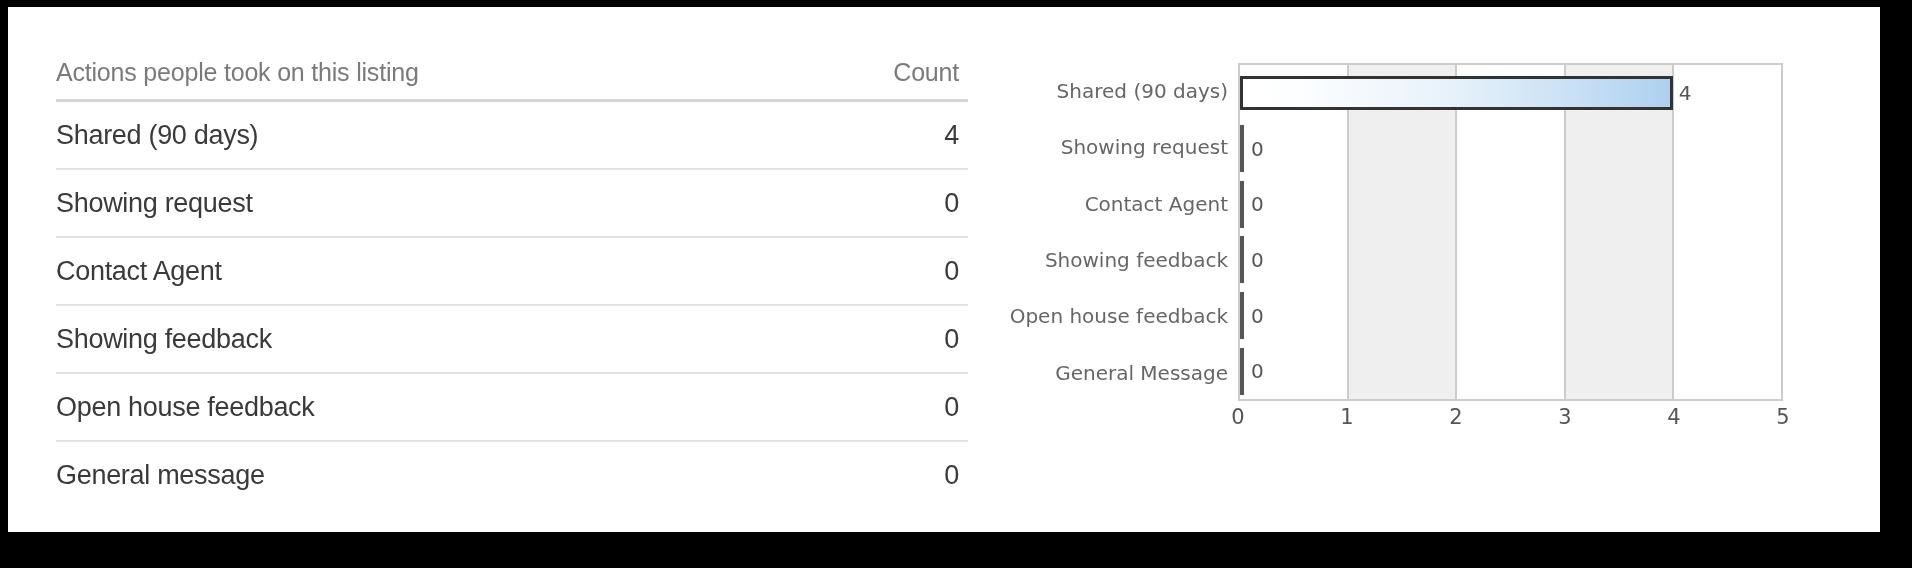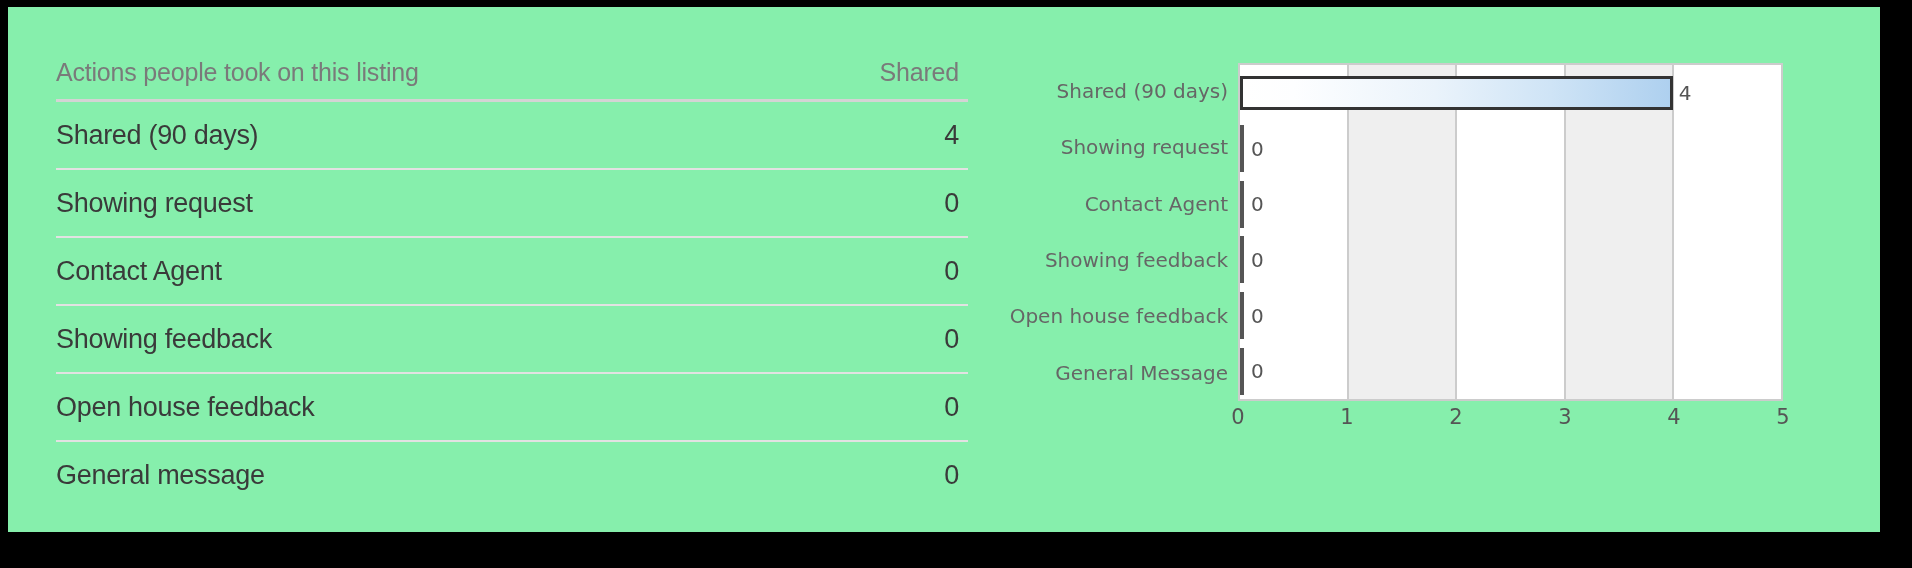--- a/index.html
+++ b/index.html
@@ -20,21 +20,21 @@
     height: 568px;
     background: #000000;
   }
 
   #panel {
     position: absolute;
     left: 8px;
     top: 7px;
     width: 1872px;
     height: 525px;
-    background: #86efac;
+    background: #ffffff;
     overflow: hidden;
   }
 
   
   #table-region {
     position: absolute;
     left: 0px;
     top: 0px;
     width: 980px;
     height: 525px;
@@ -230,21 +230,21 @@
 <body>
 
 <div id="screen">
   <div id="panel">
 
     <div id="table-region">
       <table class="actions-table">
         <thead>
           <tr>
             <th class="col-action">Actions people took on this listing</th>
-            <th class="col-count">Shared</th>
+            <th class="col-count">Count</th>
           </tr>
         </thead>
         <tbody>
           <tr>
             <td class="cell-action">Shared (90 days)</td>
             <td class="cell-count">4</td>
           </tr>
           <tr>
             <td class="cell-action">Showing request</td>
             <td class="cell-count">0</td>

